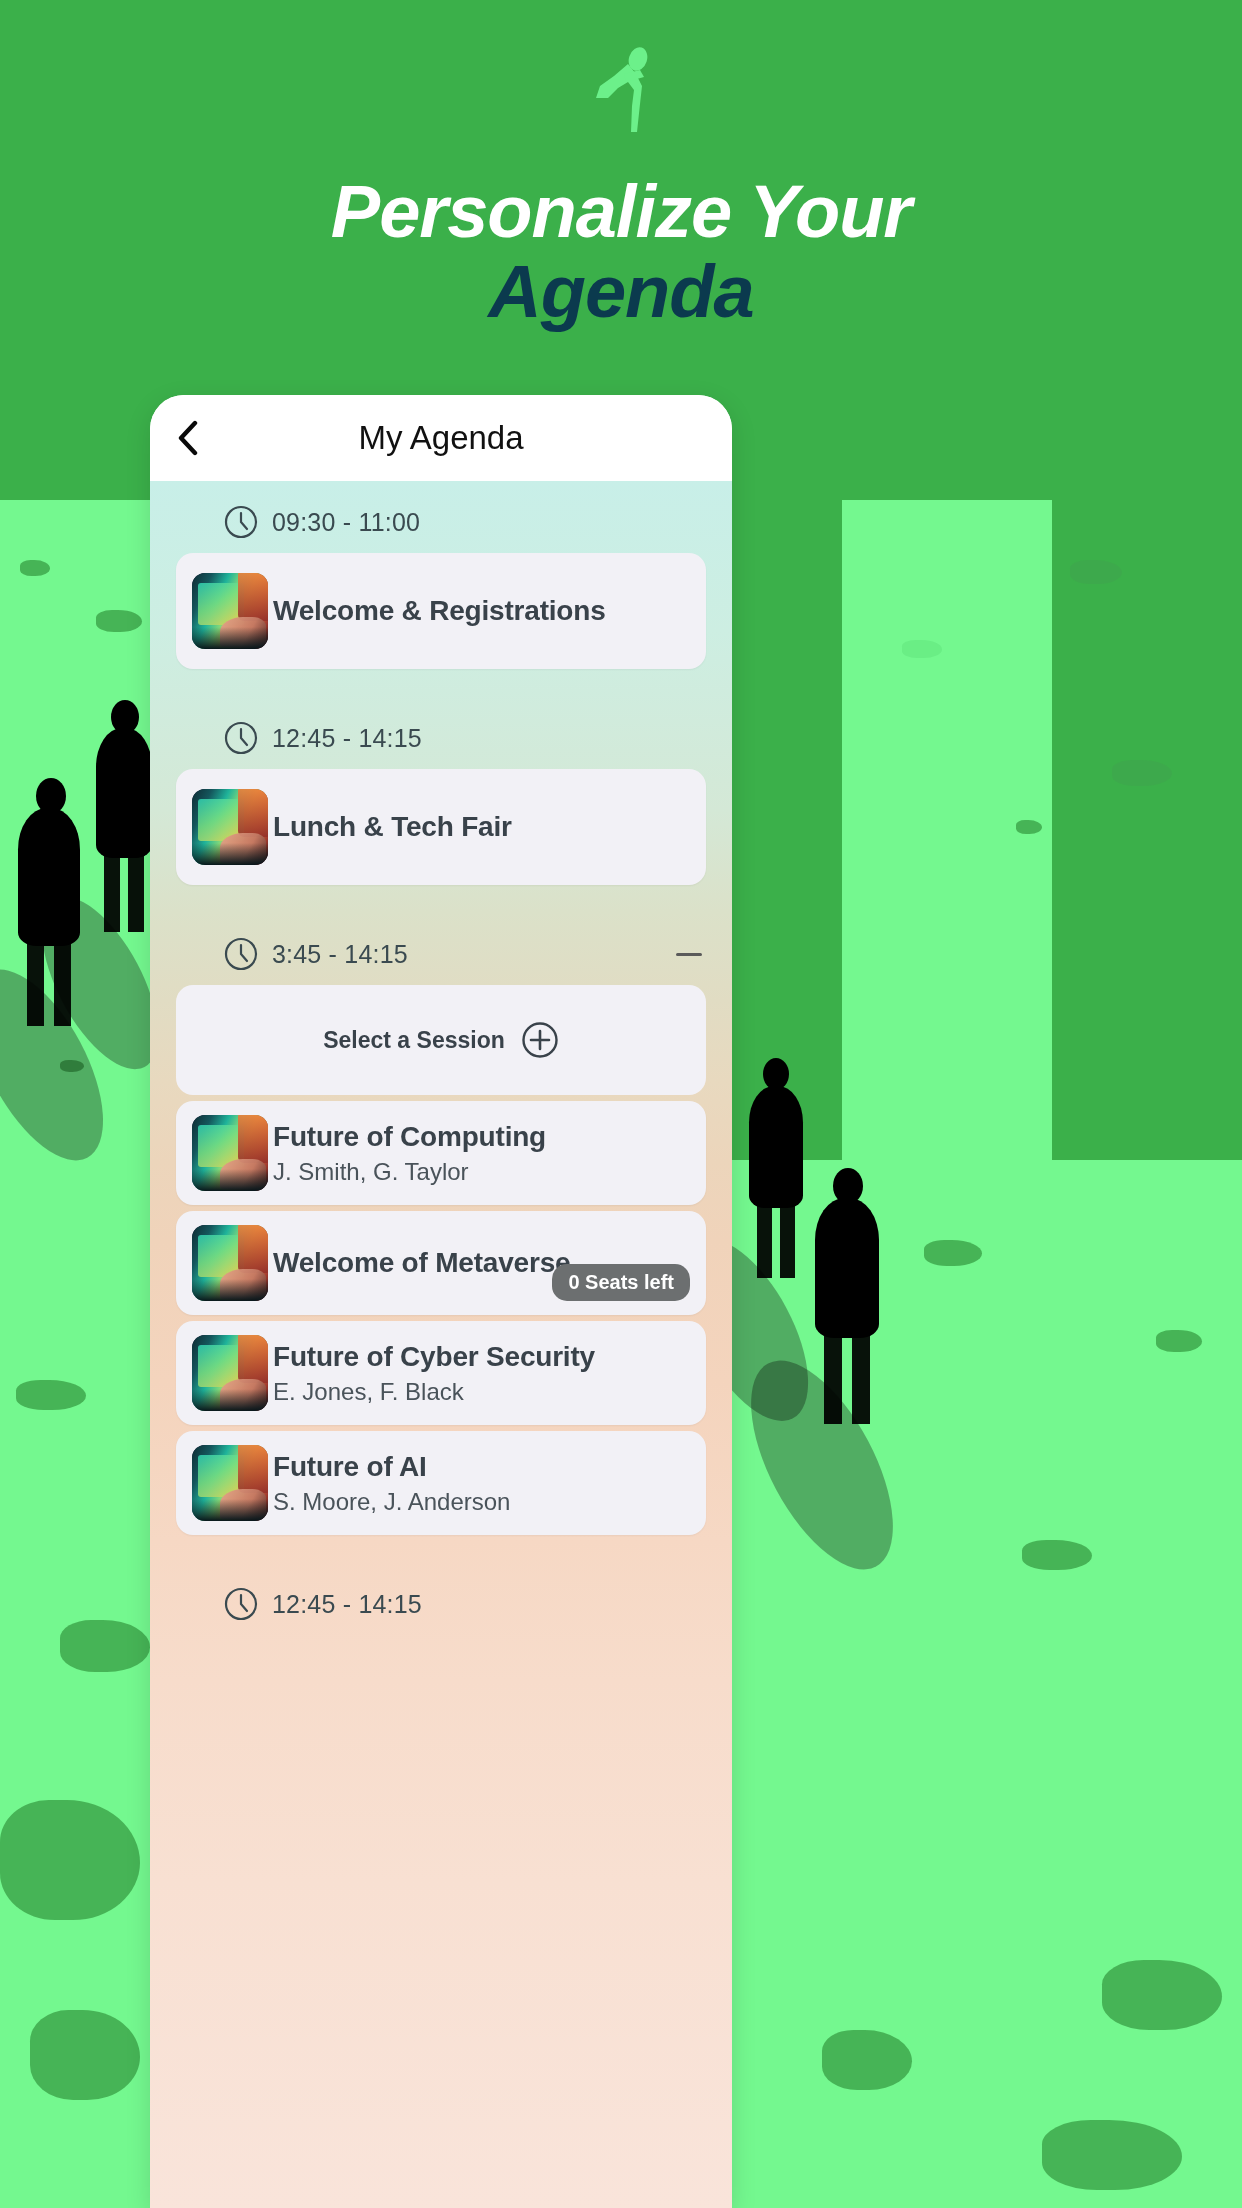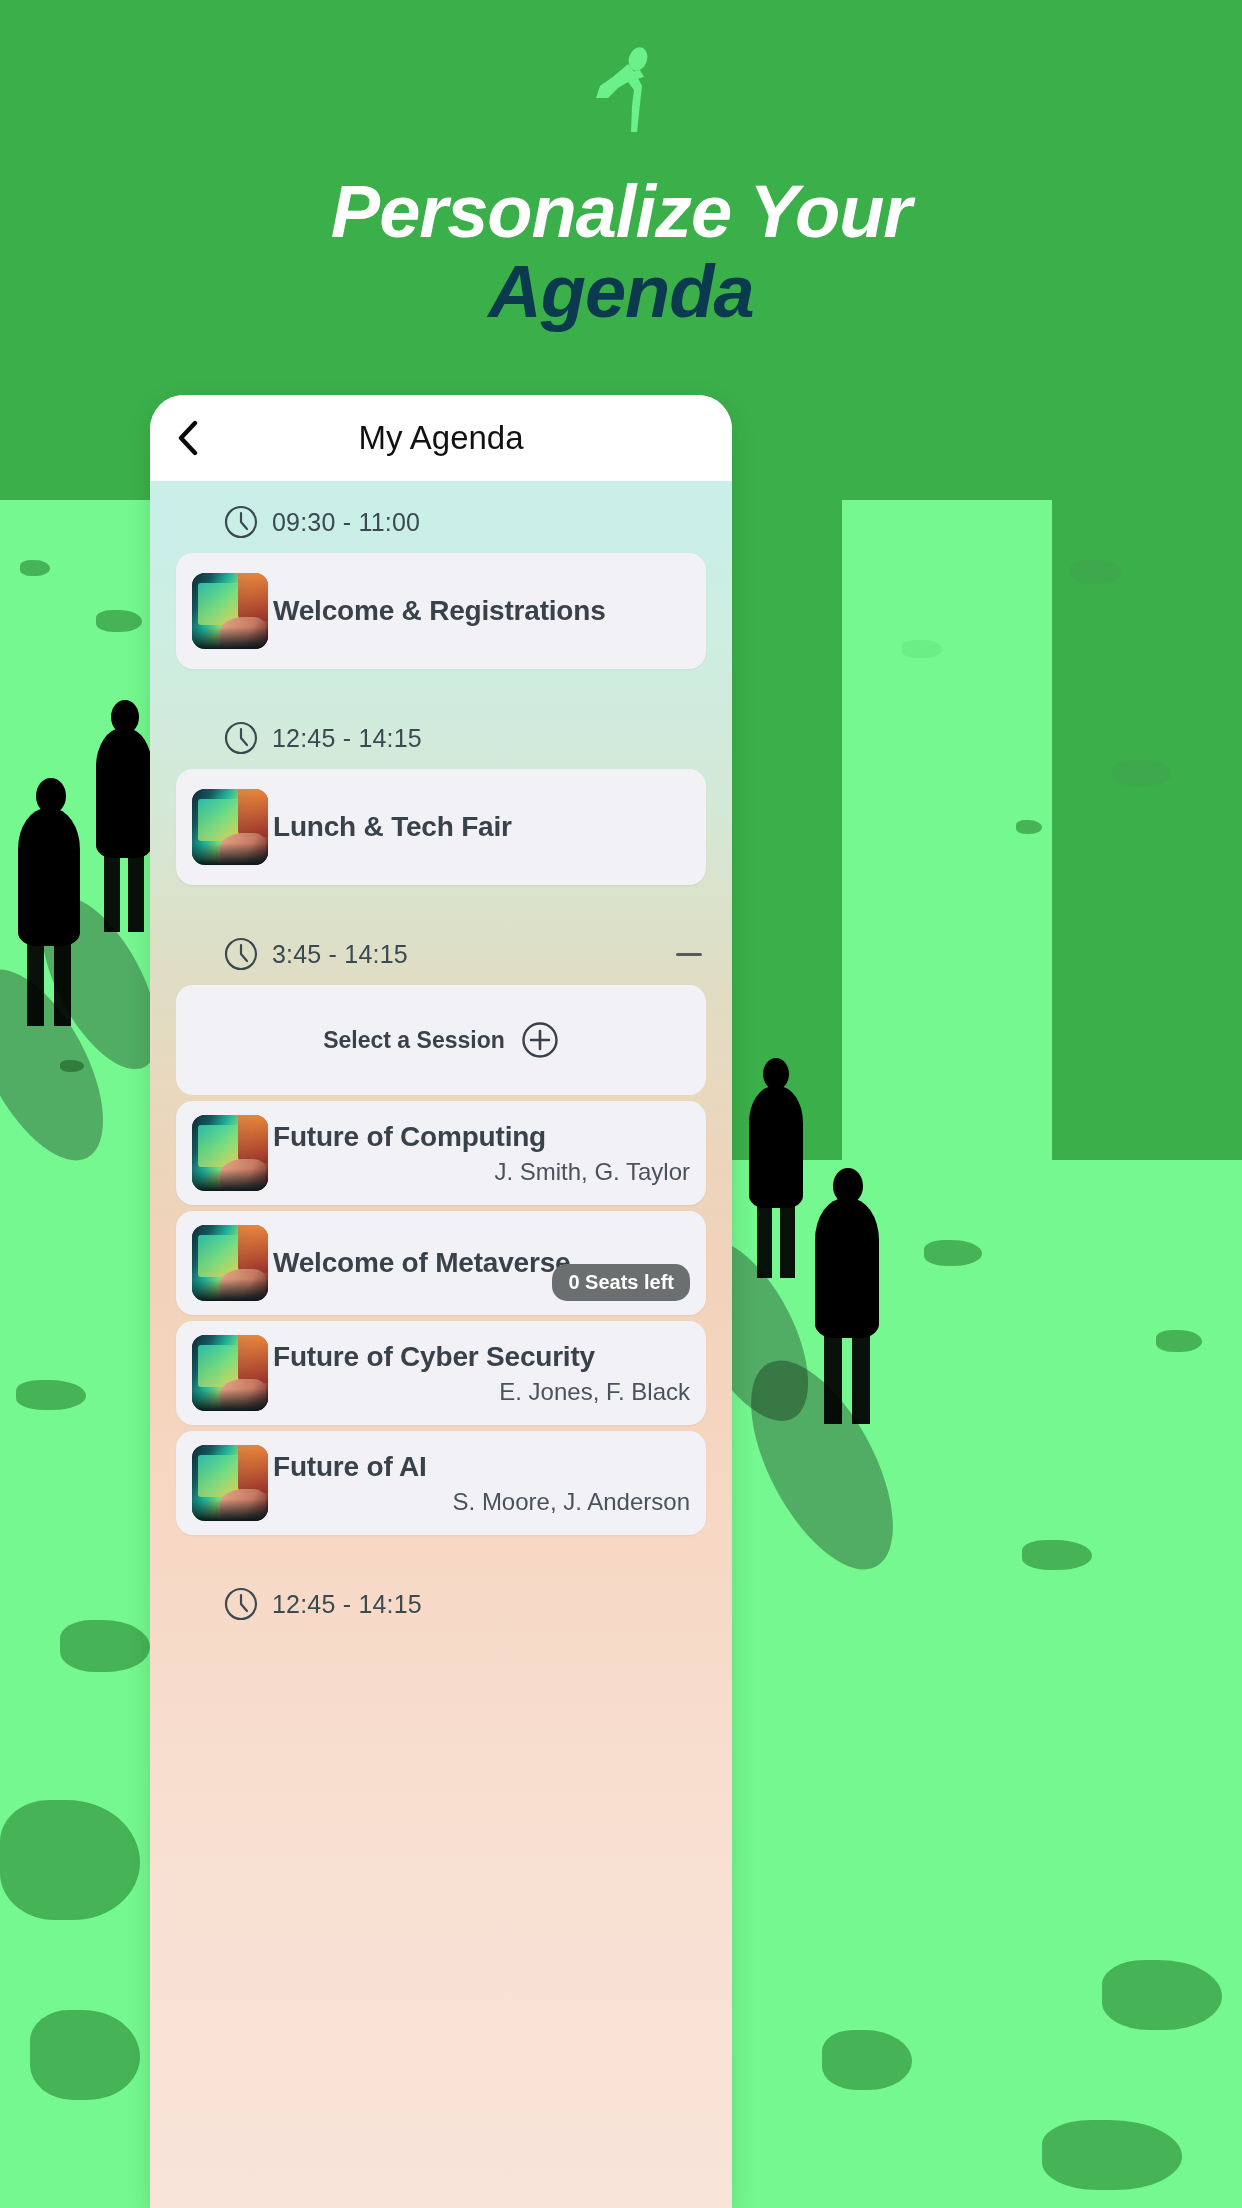--- a/index.html
+++ b/index.html
@@ -162,21 +162,21 @@
     background: linear-gradient(120deg,#e6a389,#c47a64 60%, #5b2c26);
     border-radius: 50% 30% 16% 10%; opacity:.95;}
   .thumb .t-e { position:absolute; left:0; bottom:0; width:100%; height:22px;
     background: linear-gradient(180deg, rgba(6,20,24,0) 0%, #07171c 100%); }
 
   .card-txt { margin-left: 5px; flex: 1 1 auto; min-width: 0; }
   .card-title {
     font-size: 28px; font-weight: 700; color: #39424a; letter-spacing: -.2px;
   }
   .card-sub {
-    font-size: 24px; color: #4a535a; margin-top: 5px; font-weight: 400; text-align: right;
+    font-size: 24px; color: #4a535a; margin-top: 5px; font-weight: 400;
   }
   .seats-badge {
     position: absolute; right: 16px; bottom: 14px;
     background: #6c6f70; color: #fff;
     font-size: 20px; font-weight: 700;
     padding: 7px 16px; border-radius: 15px;
     white-space: nowrap;
   }
 
   .select-card {

